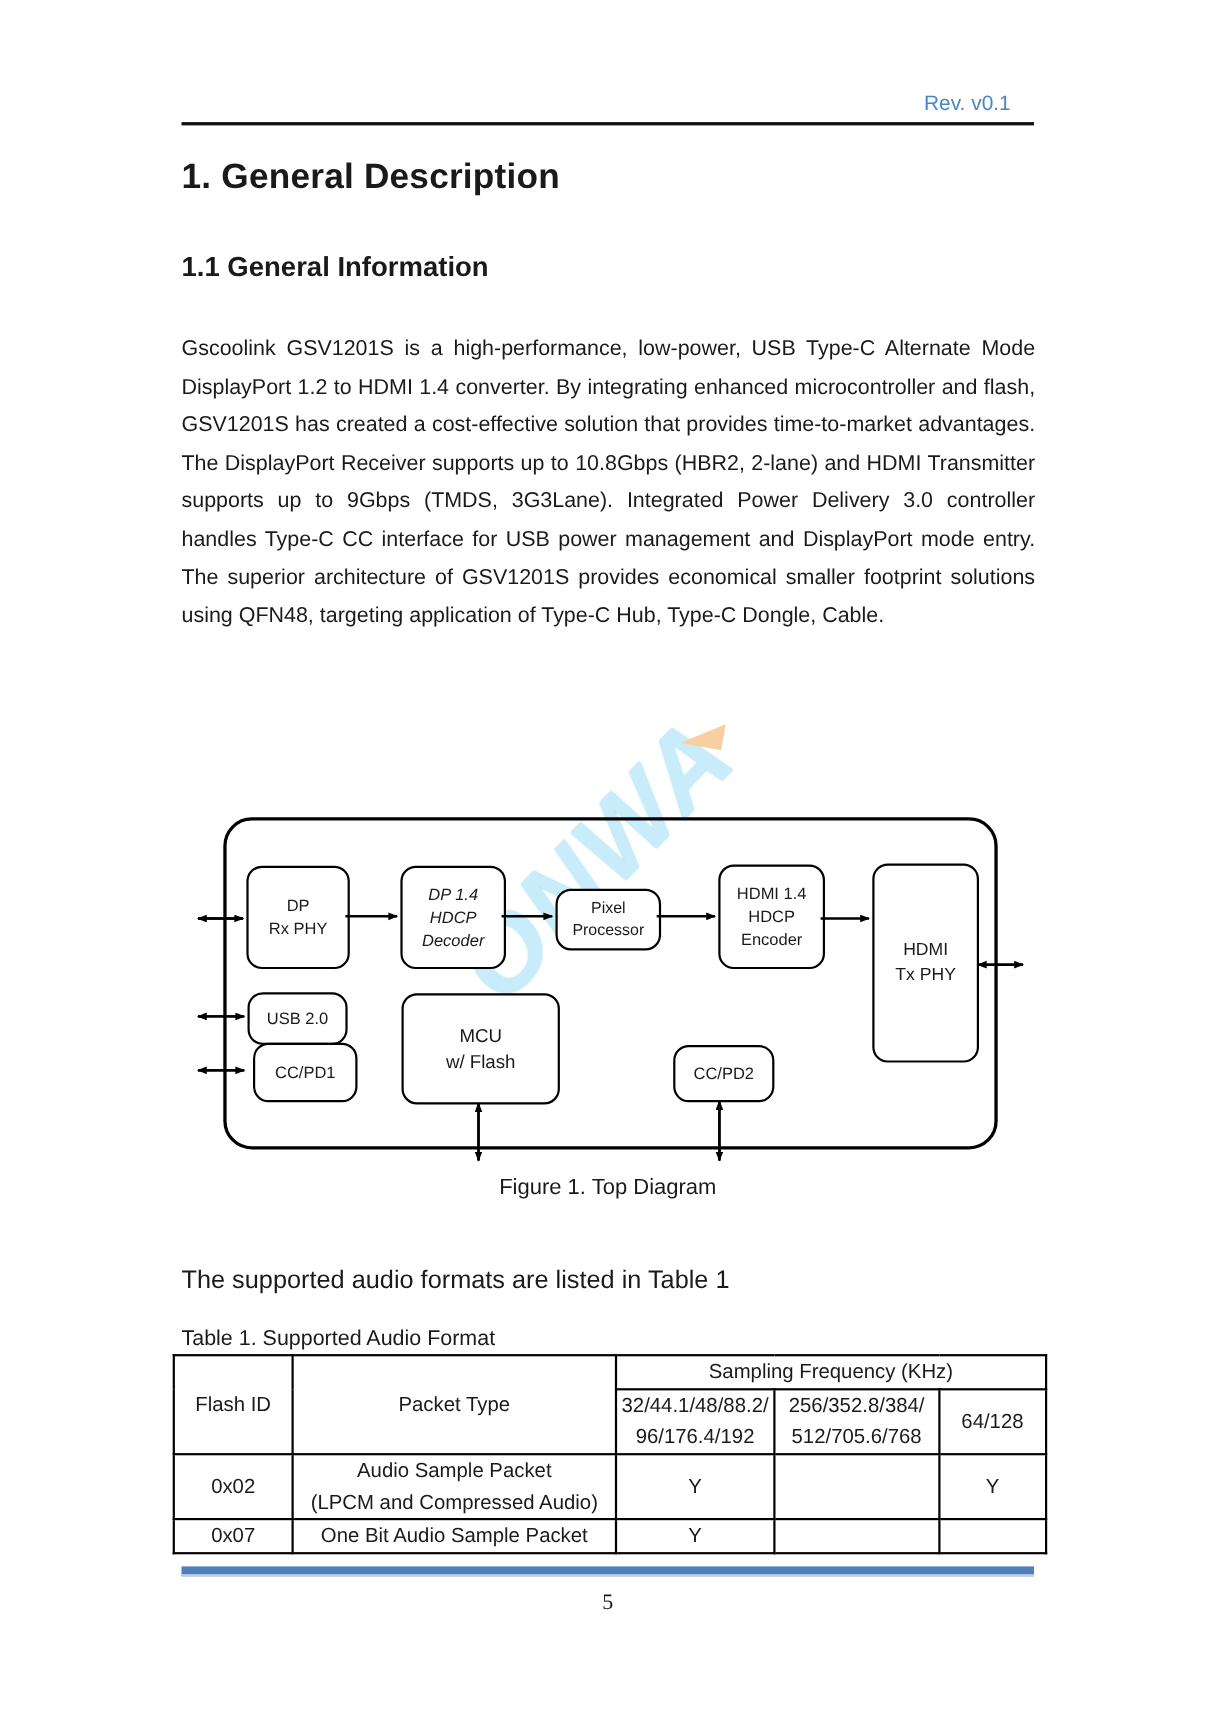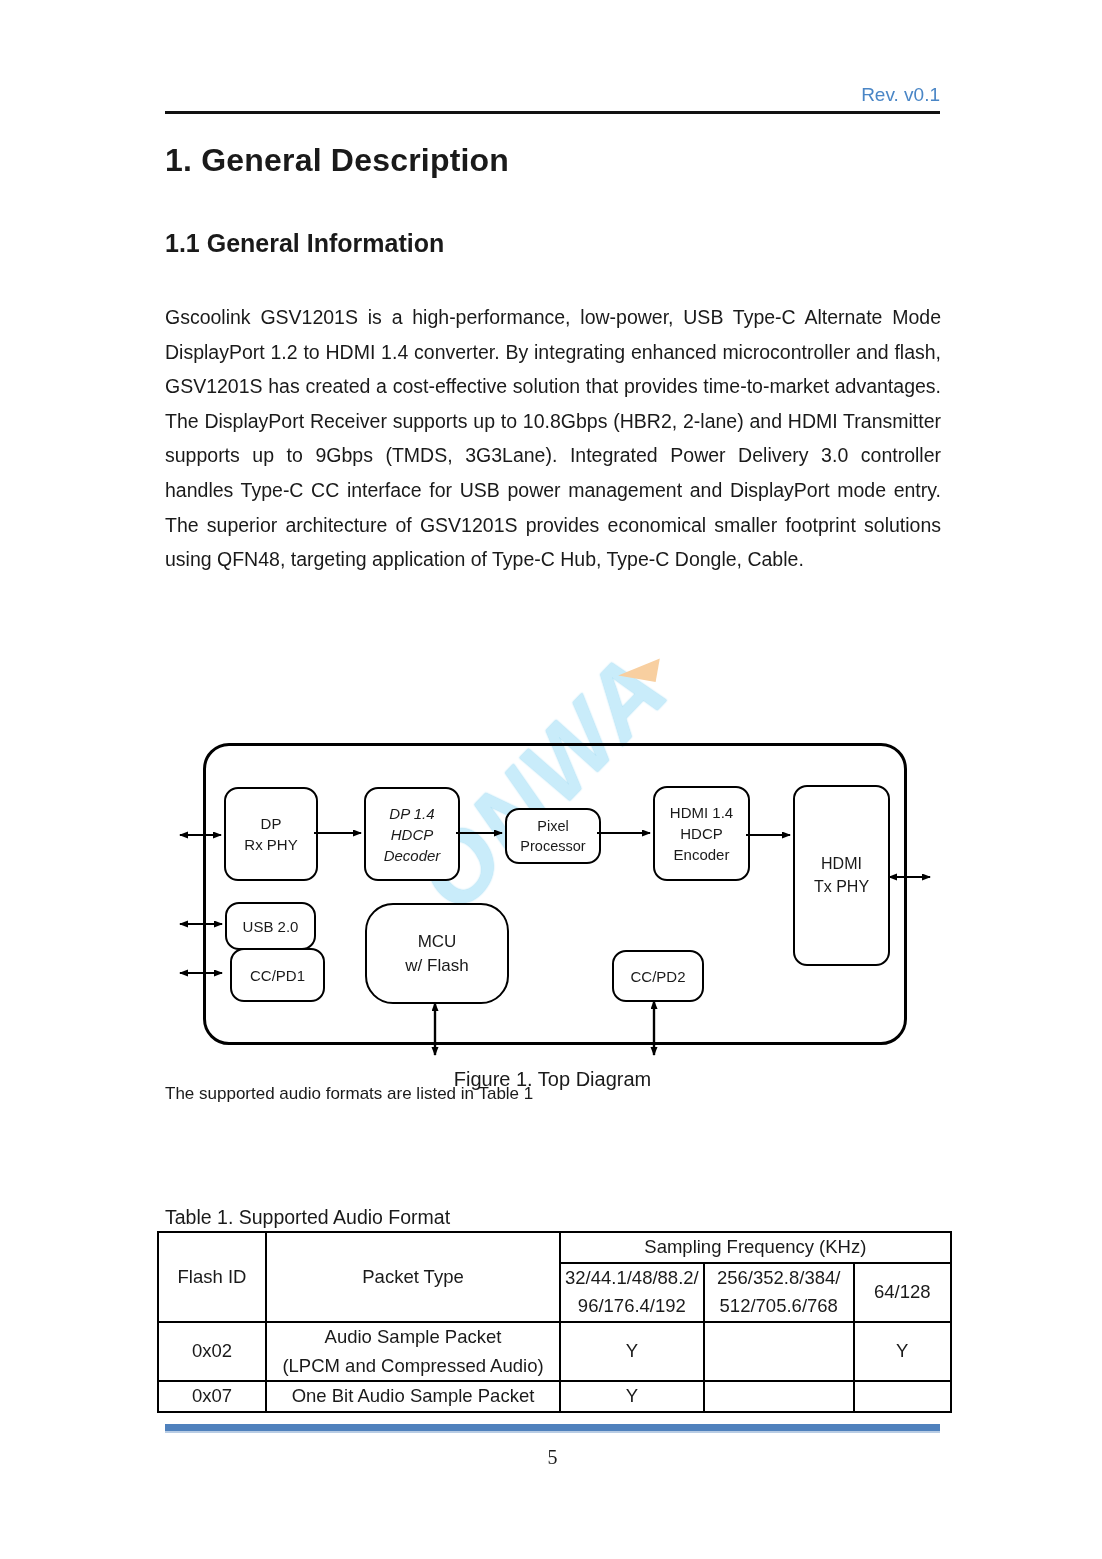--- a/index.html
+++ b/index.html
@@ -1,21 +1,21 @@
 <!DOCTYPE html>
 <html><head>
 <meta charset="utf-8">
 <style>
   html,body{margin:0;padding:0;background:#fff;}
   .page{position:relative;width:1102px;height:1559px;background:#ffffff;overflow:hidden;
         font-family:"Liberation Sans",sans-serif;color:#1a1a1a;}
   .abs{position:absolute;}
   
   .hdr-left{left:165px;top:84px;font-size:19px;color:#4a86c6;}
-  .hdr-right{left:840px;top:84px;width:100px;text-align:right;font-size:19px;color:#4a86c6;}
+  .hdr-right{left:840px;top:84px;width:100px;text-align:left;font-size:19px;color:#4a86c6;}
   .hdr-rule{left:165px;top:111px;width:775px;height:3px;background:#111;}
   
   .h1{left:165px;top:142px;font-size:32px;font-weight:bold;letter-spacing:.2px;}
   .h2{left:165px;top:229px;font-size:25px;font-weight:bold;}
   
   .para{left:165px;width:776px;font-size:19.5px;line-height:34.6px;
         text-align:justify;white-space:pre-line;}
   .p1{top:300px;}
   .p2{top:608px;}
   
@@ -32,26 +32,26 @@
   .node{border:2.5px solid #000;border-radius:14px;background:#fff;z-index:1;
         display:flex;align-items:center;justify-content:center;text-align:center;
         font-size:15px;line-height:1.4;white-space:pre-line;}
   .n-dprx{left:224px;top:787px;width:90px;height:90px;}
   .n-dec{left:364px;top:787px;width:92px;height:90px;font-style:italic;}
   .n-pix{left:505px;top:808px;width:92px;height:52px;font-size:14.5px;}
   .n-enc{left:653px;top:786px;width:93px;height:91px;}
   .n-tx{left:793px;top:785px;width:93px;height:177px;font-size:16px;}
   .n-usb{left:225px;top:902px;width:87px;height:44px;}
   .n-cc1{left:230px;top:948px;width:91px;height:50px;}
-  .n-mcu{left:365px;top:903px;width:140px;height:97px;border-radius:28px;font-size:17px;}
+  .n-mcu{left:365px;top:903px;width:140px;height:97px;border-radius:14px;font-size:17px;}
   .n-cc2{left:612px;top:950px;width:88px;height:48px;}
   .arrows{left:0;top:0;z-index:2;pointer-events:none;}
   .fig-cap{left:165px;top:1068px;width:775px;text-align:center;font-size:20px;}
   
-  .audio-note{left:165px;top:1084px;font-size:17px;}
+  .audio-note{left:165px;top:1150px;font-size:23px;}
   .tbl-title{left:165px;top:1206px;font-size:19.5px;}
   table.audio{position:absolute;left:157px;top:1231px;border-collapse:collapse;
               table-layout:fixed;font-size:18.5px;}
   table.audio td{border:2px solid #000;text-align:center;vertical-align:middle;
                  white-space:pre-line;padding:0 4px;line-height:1.55;margin-left:40px;}
   
   .ftr-bar{left:165px;top:1424px;width:775px;height:7px;background:#4f81bd;
            border-bottom:2px solid #b8cce4;}
   .page-num{left:165px;top:1446px;width:775px;text-align:center;
             font-family:"Liberation Serif",serif;font-size:20px;}

